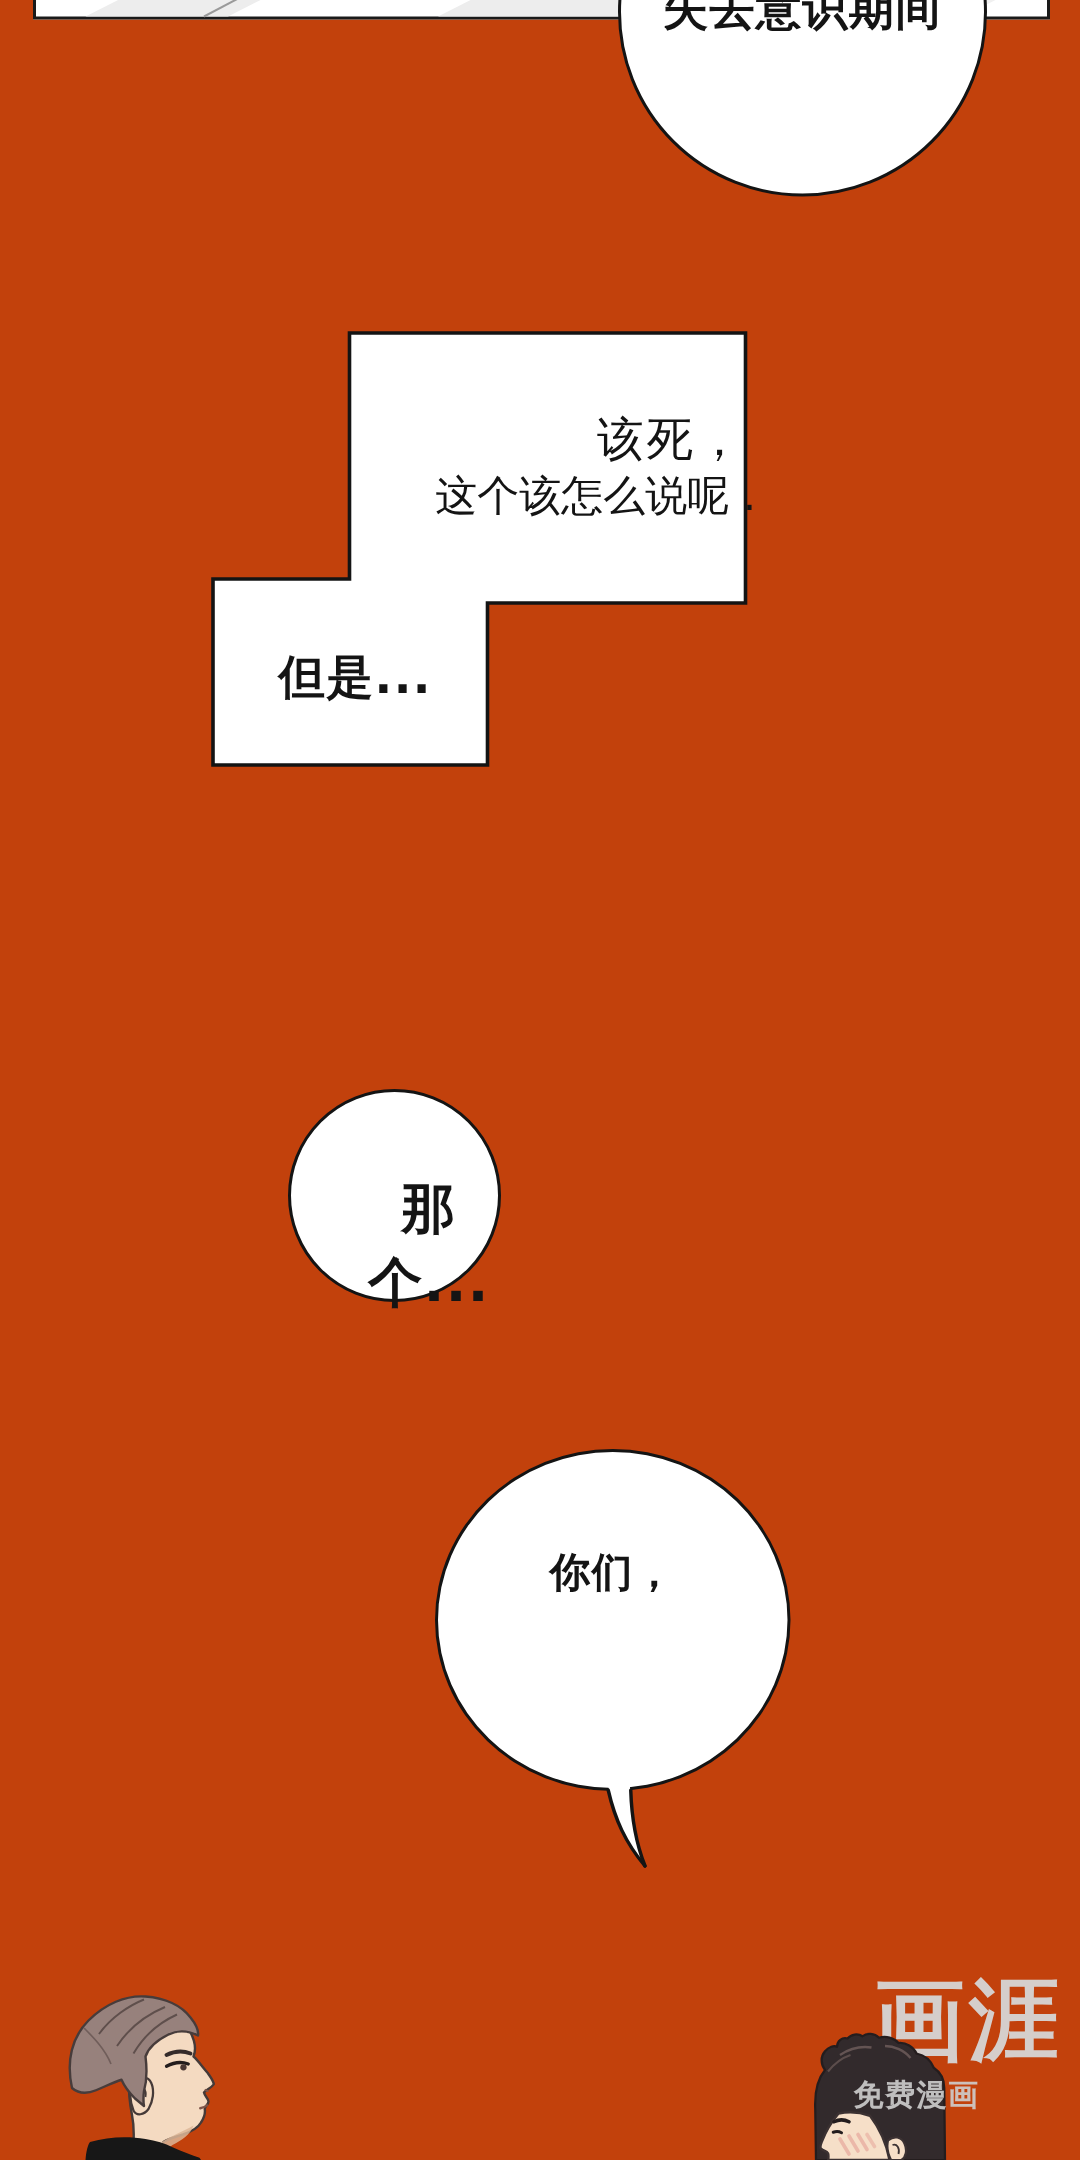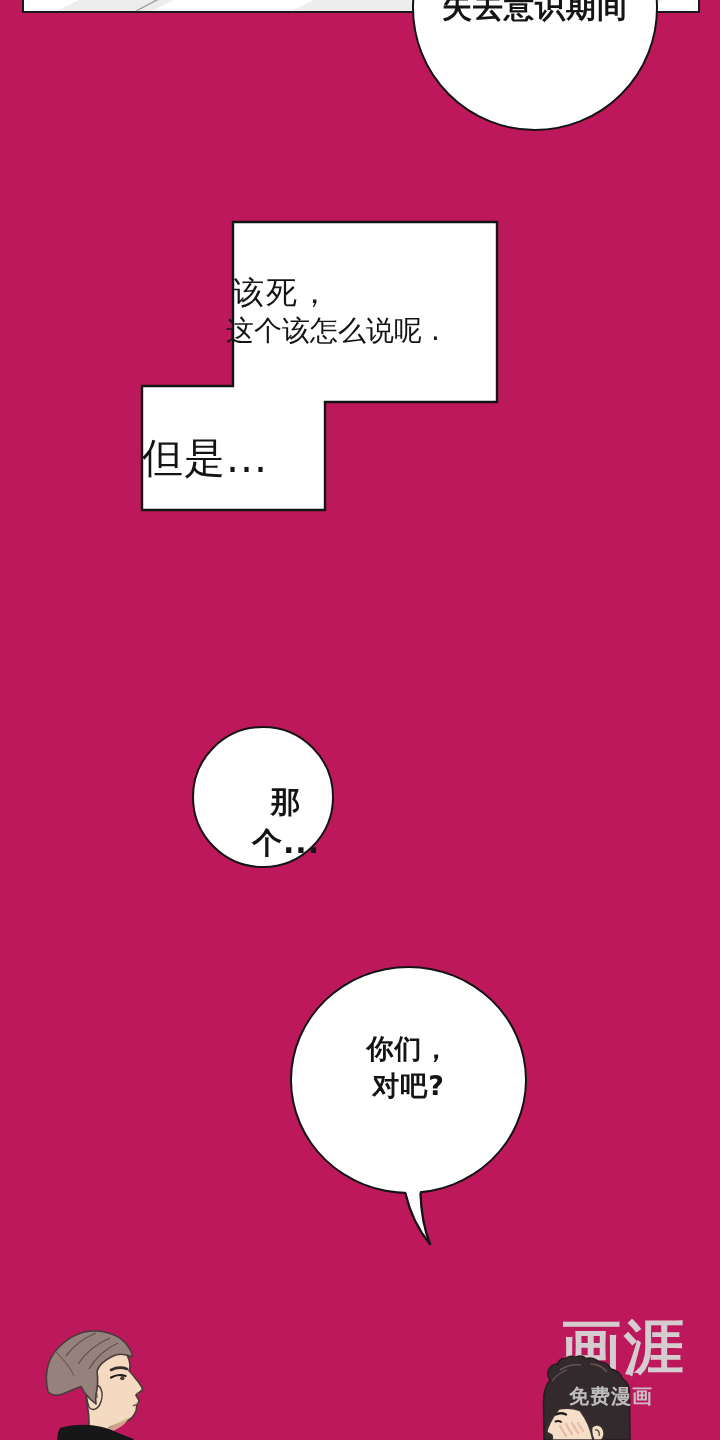--- a/index.html
+++ b/index.html
@@ -1,17 +1,17 @@
 <!DOCTYPE html>
 <html><head>
 <meta charset="utf-8">
 <style>
   html,body{margin:0;padding:0;background:#ffffff;}
   .page{
-    position:relative;width:720px;height:1440px;background:#be185d;
+    position:relative;width:720px;height:1440px;background:#c2410c;
     overflow:hidden;font-family:"DejaVu Sans","Liberation Sans",sans-serif;color:#141414;
   }
   .abs{position:absolute;}
   
   .top-panel{
     position:absolute;left:22px;top:-30px;width:674px;height:39px;
     background:#ffffff;border:2px solid #1a1a1a;
   }
   .top-panel svg{display:block;width:100%;height:100%;}
   
@@ -19,34 +19,34 @@
     position:absolute;background:#ffffff;border:2.5px solid #141414;border-radius:50%;
     box-sizing:border-box;
   }
   .bubble-text{
     position:absolute;left:0;right:0;text-align:center;
     font-weight:700;color:#141414;
   }
   .top-bubble{left:412px;top:-115px;width:246px;height:246px;z-index:3;}
   .top-bubble .bubble-text{top:100px;font-size:30px;line-height:39px;letter-spacing:1px;}
   .small-bubble{left:192px;top:726px;width:142px;height:142px;z-index:2;}
-  .small-bubble .bubble-text{top:54px;font-size:30px;letter-spacing:1px;padding-left:46px;}
+  .small-bubble .bubble-text{top:54px;font-size:36px;letter-spacing:1px;padding-left:46px;}
   .big-bubble{left:290px;top:966px;width:237px;height:228px;z-index:2;}
   .big-bubble .bubble-text{top:62px;font-size:27px;line-height:37px;letter-spacing:1px;}
   
   .thought-text{
-    position:absolute;text-align:left;font-weight:400;color:#141414;z-index:3;
+    position:absolute;text-align:right;font-weight:400;color:#141414;z-index:3;
     font-family:"DejaVu Sans","Liberation Sans",sans-serif;
   }
   .tt1{left:233px;width:264px;top:272px;font-size:31px;letter-spacing:2px;}
   .tt2{left:226px;width:278px;top:312px;font-size:28px;letter-spacing:0px;}
-  .tt3{left:142px;width:146px;top:431px;font-size:41px;letter-spacing:1px;}
+  .tt3{left:142px;width:146px;top:431px;font-size:31px;letter-spacing:1px;font-weight:bold;}
   
   .wm-logo{
-    position:absolute;left:561px;top:1316px;z-index:4;
+    position:absolute;left:583px;top:1316px;z-index:4;
     font-size:60px;line-height:62px;font-weight:900;letter-spacing:3px;
     color:rgba(214,214,214,0.95);
   }
   .wm-tagline{
     position:absolute;left:569px;top:1381px;z-index:6;
     font-size:20px;line-height:30px;font-weight:700;letter-spacing:1px;
     color:rgba(206,206,206,0.9);
   }
   svg{overflow:visible;}
 </style>
@@ -79,21 +79,20 @@
 
   <div class="bubble-circle small-bubble">
     <div class="bubble-text">
       <div>那个...</div>
     </div>
   </div>
 
   <div class="bubble-circle big-bubble">
     <div class="bubble-text">
       <div>你们，</div>
-      <div>对吧?</div>
     </div>
   </div>
   <svg class="abs" style="left:395px;top:1185px;z-index:3" width="45" height="62" viewBox="395 1185 45 62">
     <path d="M405.5,1191 C410,1212 417,1228 430,1244 C423,1227 420.5,1209 420,1191 Z" fill="#ffffff"></path>
     <path d="M405.5,1193.5 C410,1213 417,1228.5 430,1244" fill="none" stroke="#141414" stroke-width="2.3" stroke-linecap="round"></path>
     <path d="M430,1244 C423.5,1227.5 421,1210 420.5,1193.5" fill="none" stroke="#141414" stroke-width="2.3" stroke-linecap="round"></path>
   </svg>
 
   <svg class="abs" style="left:40px;top:1327px;z-index:2" width="105" height="113" viewBox="40 1327 105 113">
 

